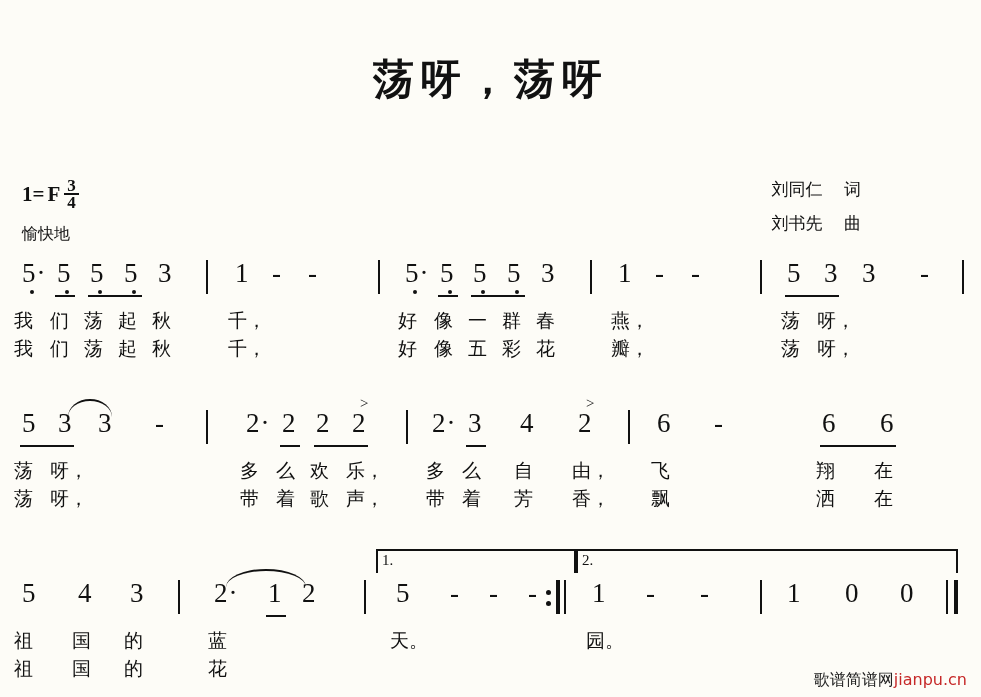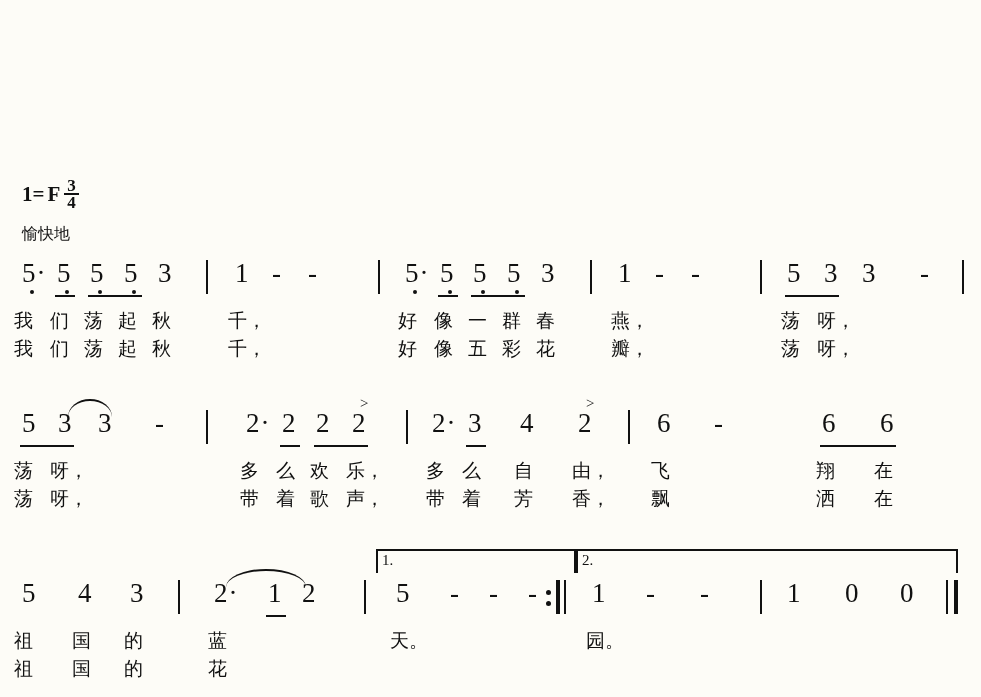--- a/index.html
+++ b/index.html
@@ -140,22 +140,31 @@
     font-family:"DejaVu Sans", sans-serif;
     color:#222;
   }
   .watermark .dotcom{color:#c62828;}
 </style>
 </head>
 <body>
 
 <div class="sheet">
 
+  <div class="title">荡呀，荡呀</div>
 
   <div class="credits">
+    <div>
+      <span>刘同仁</span>
+      <span class="role">词</span>
+    </div>
+    <div>
+      <span>刘书先</span>
+      <span class="role">曲</span>
+    </div>
   </div>
 
   <div class="keysig">
     <span>1=</span>
     <span style="margin-left:3px;">F</span>
     <span class="frac">
       <span class="num">3</span>
       <span class="den">4</span>
     </span>
   </div>
@@ -374,14 +383,17 @@
     </div>
 
     <div style="position:relative;height:30px;">
       <span class="lyric" style="left:14px;top:4px;">祖</span>
       <span class="lyric" style="left:72px;top:4px;">国</span>
       <span class="lyric" style="left:124px;top:4px;">的</span>
       <span class="lyric" style="left:208px;top:4px;">花</span>
     </div>
   </div>
 
+  <div class="watermark">
+    <span>歌谱简谱网</span><span class="dotcom">jianpu.cn</span>
+  </div>
 
 </div>
 
 </body></html>

